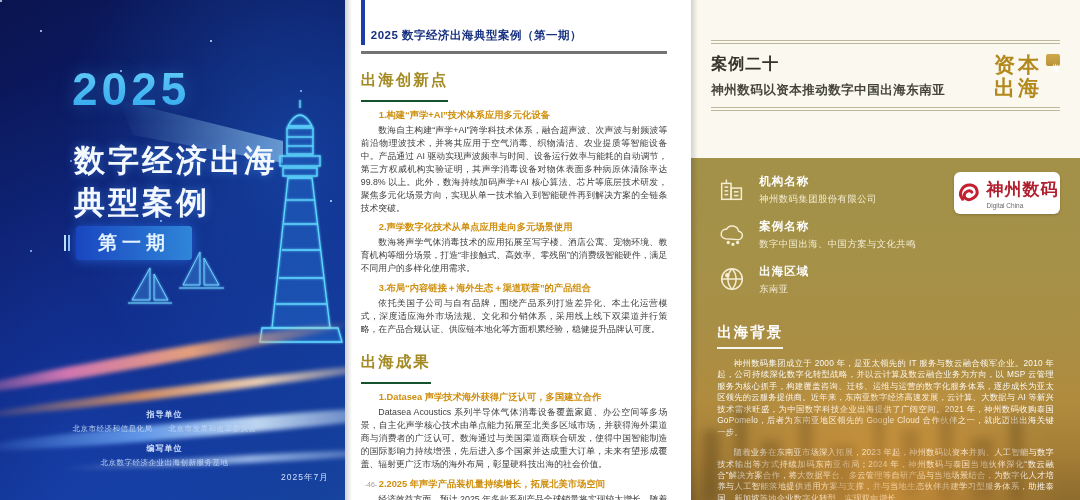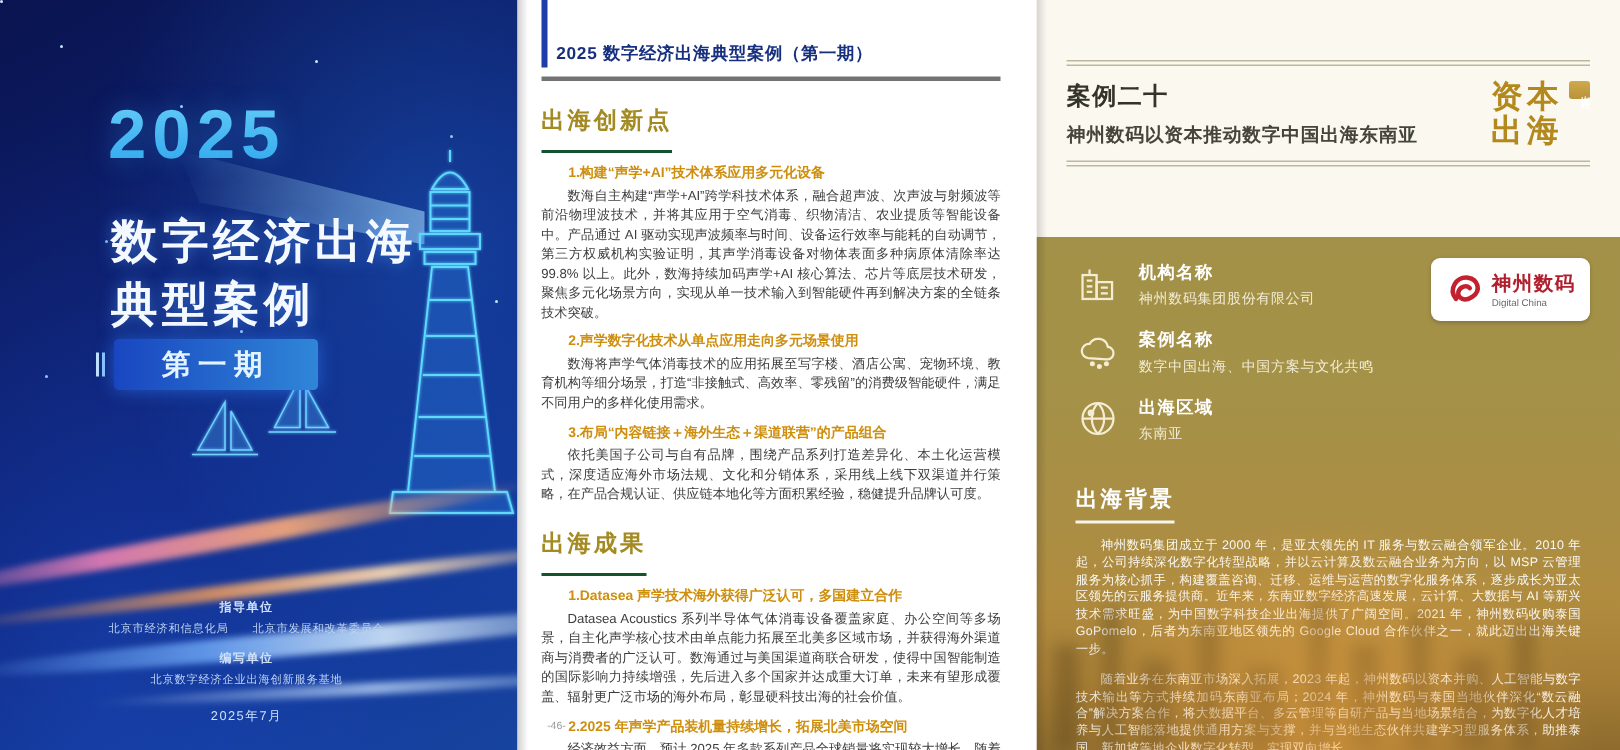--- a/index.html
+++ b/index.html
@@ -19,37 +19,37 @@
       330px 200px 0 0 #bfe4ff, 30px 250px 0 0 #8fc8ff, 160px 220px 0 0 #9fd4ff; }
   .cover-year { position:absolute; left:72px; top:62px; font-size:46px; font-weight:bold; letter-spacing:4px;
     background:linear-gradient(180deg,#6fd4f8 0%,#2da6ec 100%); -webkit-background-clip:text; background-clip:text;
     color:transparent; text-shadow:0 0 18px rgba(60,170,255,.35); }
   .cover-title { position:absolute; left:74px; font-size:31px; font-weight:bold; color:#f4f9ff;
     letter-spacing:3px; text-shadow:0 0 10px rgba(90,160,255,.5); }
   .t1 { top:140px; } .t2 { top:182px; }
   .issue-wrap { position:absolute; left:64px; top:226px; display:flex; align-items:center; }
   .issue-bars { width:7px; height:16px; margin-right:5px;
     background:linear-gradient(90deg,#bfe2ff 0 2px,transparent 2px 4px,#8fc6ff 4px 6px,transparent 6px); }
-  .issue-badge { padding:4px 32px; background:linear-gradient(90deg,#1946c0 0%,#2f86d8 100%);
+  .issue-badge { padding:4px 22px; background:linear-gradient(90deg,#1946c0 0%,#2f86d8 100%);
     border-radius:3px; color:#e3f3ff; font-size:19px; font-weight:bold; letter-spacing:5px;
     box-shadow:0 0 12px rgba(50,130,255,.55); }
   .light-art { position:absolute; inset:0; }
   .streak { position:absolute; filter:blur(2px); border-radius:50%; }
   .s-pink { left:-60px; top:352px; width:420px; height:14px; transform:rotate(-10deg);
     background:linear-gradient(90deg,transparent,rgba(242,130,180,.85) 30%,rgba(250,170,120,.9) 60%,transparent); }
   .s-orange { left:-40px; top:385px; width:460px; height:10px; transform:rotate(-7deg);
     background:linear-gradient(90deg,transparent,rgba(250,160,90,.8) 40%,rgba(255,220,180,.9) 65%,transparent); }
   .s-blue { left:-30px; top:420px; width:480px; height:16px; transform:rotate(-5deg);
     background:linear-gradient(90deg,transparent,rgba(120,180,255,.75) 35%,rgba(220,240,255,.85) 60%,transparent); }
   .s-white { left:60px; top:455px; width:380px; height:8px; transform:rotate(-3deg);
     background:linear-gradient(90deg,transparent,rgba(200,225,255,.7) 50%,transparent); }
   .cover-footer { position:absolute; left:0; right:16px; bottom:16px; text-align:center; color:#cfe0fa; }
   .cf-label { font-size:8px; font-weight:bold; margin-top:9px; letter-spacing:1px; }
   .cf-line { font-size:7.5px; margin-top:4px; letter-spacing:.5px; color:#bcd2f2; }
-  .cf-date { font-size:8.5px; margin-top:14px; letter-spacing:1px; color:#cfe0fa; }
+  .cf-date { font-size:8.5px; margin-top:4px; letter-spacing:1px; color:#cfe0fa;text-align:right; }
 
   
   .page { position:relative; width:360px; height:500px; background:#ffffff; padding:24px 24px 0 16px; }
   .page::before { content:""; position:absolute; left:0; top:0; bottom:0; width:7px;
     background:linear-gradient(90deg,rgba(0,0,0,.18),transparent); }
   .page-header { position:relative; border-bottom:3px solid #737373; padding:4px 0 8px 10px;
     font-size:11.5px; font-weight:bold; color:#16307f; letter-spacing:.5px; }
   .page-header::before { content:""; position:absolute; left:0; top:-24px; bottom:6px; width:4px; background:#1f3da8; }
   .sec-heading { display:inline-block; margin-top:16px; font-size:15.5px; font-weight:bold; color:#a38a22;
     letter-spacing:2px; border-bottom:2px solid #14532d; padding-bottom:9px; }
@@ -77,21 +77,21 @@
     background:radial-gradient(ellipse at 50% 105%, rgba(255,175,70,.5), transparent 65%); }
   .city { position:absolute; bottom:0; left:0; right:0; height:120px; filter:blur(5px); opacity:.55; }
   .bld { position:absolute; bottom:0; background:rgba(92,70,28,.75); }
   .info { position:relative; padding:16px 24px 0 26px; }
   .info-row { display:flex; margin-bottom:13px; }
   .info-icon { width:30px; height:30px; margin-right:12px; flex:none; }
   .info-label { font-size:11.5px; font-weight:bold; color:#ffffff; letter-spacing:1px; }
   .info-value { font-size:9.3px; color:#f3ecd4; margin-top:4px; letter-spacing:.5px;font-family:Liberation Mono, monospace; }
   .logo-card { position:absolute; right:20px; top:14px; width:106px; height:42px; background:#fff;
     border-radius:6px; display:flex; align-items:center; justify-content:center; box-shadow:0 1px 3px rgba(0,0,0,.2); }
-  .logo-cn { font-size:13px; font-weight:bold; color:#b01f2e; letter-spacing:1px; }
+  .logo-cn { font-size:17px; font-weight:bold; color:#b01f2e; letter-spacing:1px; }
   .logo-en { font-size:6.5px; color:#6a6a6a; margin-top:1px; }
   .bg-heading { display:inline-block; margin:14px 0 0 26px; font-size:14.5px; font-weight:bold; color:#fff;
     letter-spacing:2px; border-bottom:2px solid rgba(255,255,255,.9); padding-bottom:5px; }
   .bg-p { margin:9px 26px 0; font-size:8.3px; line-height:1.38; color:rgba(255,255,255,.94);
     text-align:justify; text-indent:2em; letter-spacing:.2px; }
 </style>
 </head>
 <body>
 
 <div class="spread">

